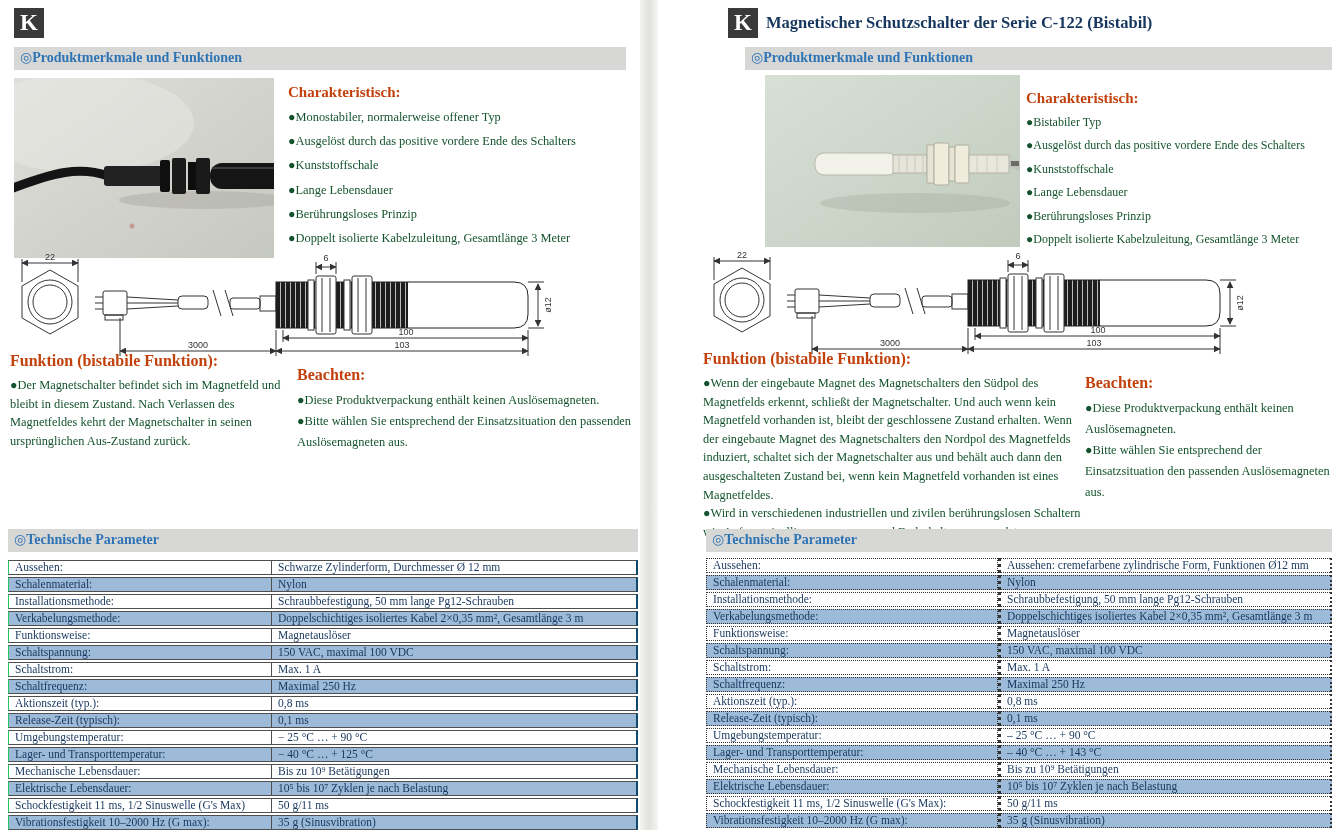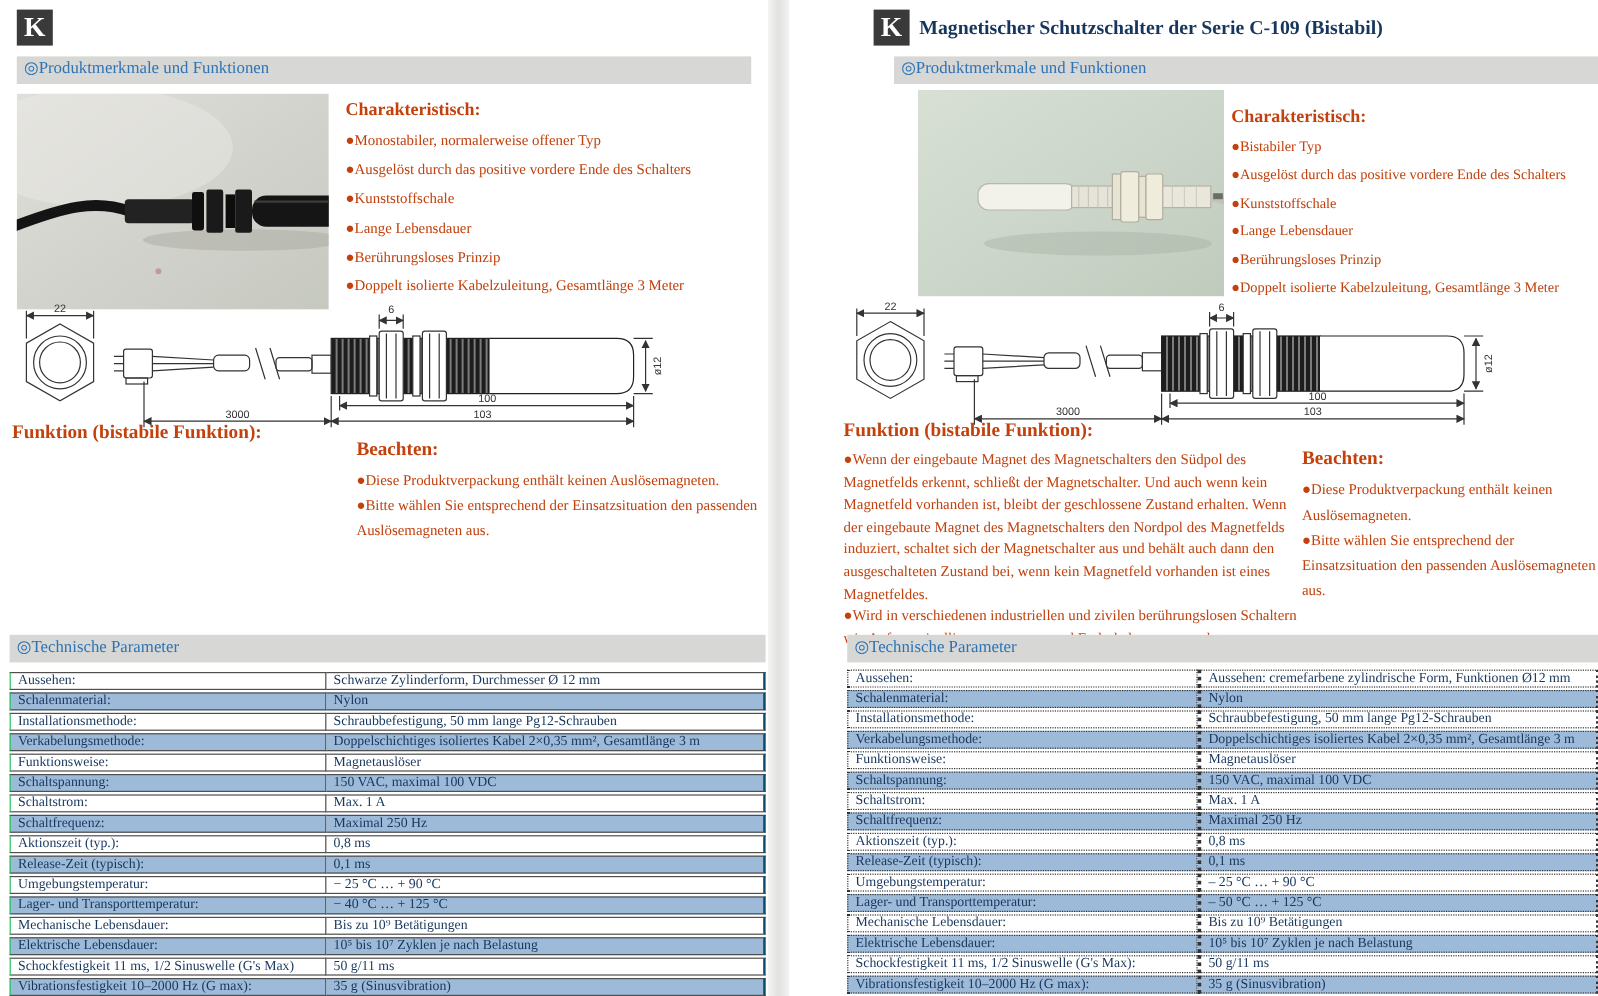--- a/index.html
+++ b/index.html
@@ -7,25 +7,25 @@
        font-family:"Liberation Serif","DejaVu Serif",serif;}
   .page{position:absolute;top:0;height:830px;background:#fff;}
   #pageL{left:0;width:640px;}
   #pageR{left:658px;width:674px;}
   #divider{position:absolute;left:640px;top:0;width:18px;height:830px;
            background:linear-gradient(90deg,#f4f4f2,#e0e2de 50%,#f5f5f3);}
   .el{position:absolute;}
   .logo{width:30px;height:30px;background:#3a3a3a;color:#fff;font-weight:bold;
         font-size:23px;display:flex;align-items:center;justify-content:center;}
   .title{font-size:16.5px;font-weight:bold;color:#17365D;white-space:nowrap;}
-  .secbar{height:23px;background:#D7D7D5;color:#2E74B5;font-size:14px;font-weight:normal;
+  .secbar{height:23px;background:#D7D7D5;color:#2E74B5;font-size:14px;font-weight:bold;
           padding:2px 0 0 6px;box-sizing:border-box;white-space:nowrap;}
   .h-blue{color:#c2410c;font-weight:bold;}
   .char-h{font-size:15px;margin-bottom:4px;}
-  .bullets div{color:#c2410c;font-size:12.4px;}
+  .bullets div{color:#14532d;font-size:12.4px;}
   .char .bullets div{line-height:1.95;}
   .fn-h{font-size:16px;}
   .funktion .bullets, .beachten .bullets{margin-top:6px;}
   .funktion .bullets div{line-height:1.5;}
   .beachten .bullets div{line-height:1.7;}
   table{border-collapse:separate;border-spacing:0 2px;table-layout:fixed;width:100%;}
   td{border-top:1px solid #4f4f4f;border-bottom:1px solid #4f4f4f;
      font-size:11.5px;color:#17365D;padding:0 6px;height:12px;line-height:13px;
      white-space:nowrap;overflow:hidden;}
   td:first-child{border-left:1px solid #22c55e;border-right:1px solid #4f4f4f;}
@@ -153,20 +153,21 @@
     <text class="dimtxt" x="318" y="11" text-anchor="middle">6</text>
     <text class="dimtxt" x="540" y="58" text-anchor="middle" transform="rotate(-90 540 55)">ø12</text>
     <text class="dimtxt" x="398" y="85" text-anchor="middle">100</text>
     <text class="dimtxt" x="394" y="98" text-anchor="middle">103</text>
     <text class="dimtxt" x="190" y="98" text-anchor="middle">3000</text>
   </svg>
 
   <div class="el funktion">
     <div class="h-blue fn-h">Funktion (bistabile Funktion):</div>
     <div class="bullets">
+      <div>●Der Magnetschalter befindet sich im Magnetfeld und bleibt in diesem Zustand. Nach Verlassen des Magnetfeldes kehrt der Magnetschalter in seinen ursprünglichen Aus-Zustand zurück.</div>
     </div>
   </div>
 
   <div class="el beachten">
     <div class="h-blue fn-h">Beachten:</div>
     <div class="bullets">
       <div>●Diese Produktverpackung enthält keinen Auslösemagneten.</div>
       <div>●Bitte wählen Sie entsprechend der Einsatzsituation den passenden Auslösemagneten aus.</div>
     </div>
   </div>
@@ -240,21 +241,21 @@
           <td>35 g (Sinusvibration)</td>
         </tr>
   </tbody>
     </table>
 </div>
 
 <div id="divider"></div>
 
 <div class="page" id="pageR">
   <div class="el logo">K</div>
-  <div class="el title">Magnetischer Schutzschalter der Serie C-109 (Bistabil)</div>
+  <div class="el title">Magnetischer Schutzschalter der Serie C-122 (Bistabil)</div>
   <div class="el secbar bar1">◎Produktmerkmale und Funktionen</div>
 
   <svg class="el photo" width="255" height="172" viewBox="0 0 255 172">
     <defs>
       <linearGradient id="phR" x1="0" y1="0" x2="1" y2="1">
         <stop offset="0" stop-color="#d8e0d6"></stop>
           <stop offset="0.5" stop-color="#ccd6ca"></stop>
           <stop offset="1" stop-color="#c0cbbe"></stop>
       </linearGradient>
     </defs>
@@ -410,21 +411,21 @@
     <tr>
           <td>Release-Zeit (typisch):</td>
           <td>0,1 ms</td>
         </tr>
     <tr>
           <td>Umgebungstemperatur:</td>
           <td>– 25 °C … + 90 °C</td>
         </tr>
     <tr>
           <td>Lager- und Transporttemperatur:</td>
-          <td>– 50 °C … + 125 °C</td>
+          <td>– 40 °C … + 143 °C</td>
         </tr>
     <tr>
           <td>Mechanische Lebensdauer:</td>
           <td>Bis zu 10⁹ Betätigungen</td>
         </tr>
     <tr>
           <td>Elektrische Lebensdauer:</td>
           <td>10⁵ bis 10⁷ Zyklen je nach Belastung</td>
         </tr>
     <tr>

